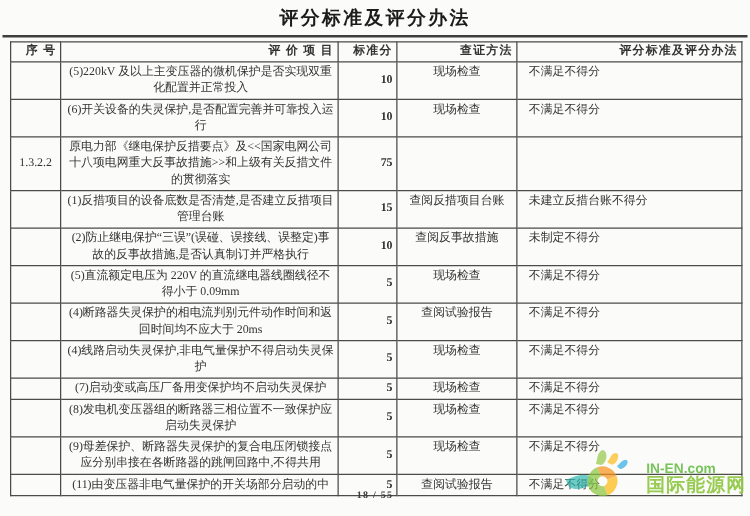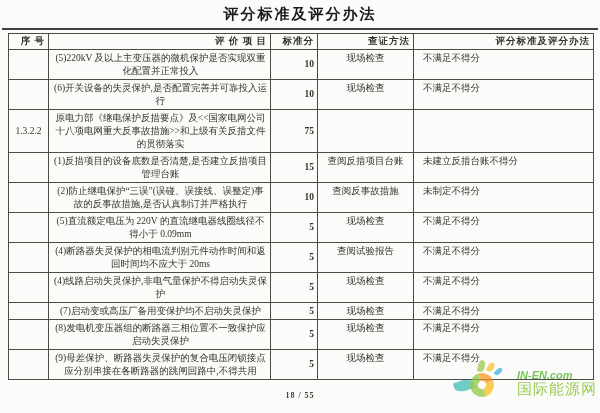--- a/index.html
+++ b/index.html
@@ -104,27 +104,26 @@
   }
   .wm-leaf.blue {
     left: 42px; top: 7px; width: 5px; height: 9px;
     background: #27aae1; border-radius: 50% 50% 50% 0;
     transform: rotate(45deg);
   }
   .wm-text { display: flex; flex-direction: column; line-height: 1.1; padding-bottom: 6px; }
   .wm-site {
     color: #6abf4b;
     font-weight: bold;
-    font-style: italic;
     font-size: 11px;
     font-family: "Liberation Sans", "DejaVu Sans", sans-serif;
   }
   .wm-name {
     color: #8dc63f;
-    font-weight: normal;
+    font-weight: bold;
     font-size: 15px;
     letter-spacing: 1px;
     text-shadow: 0 0 1px #ffffff;
   }
 </style>
 </head>
 <body>
 
 <div class="doc-title">评分标准及评分办法</div>
 <div class="title-rule"></div>
@@ -217,20 +216,27 @@
         <td class="c3">现场检查</td>
         <td class="c4">不满足不得分</td>
       </tr>
       <tr>
         <td class="c0"></td>
         <td class="c1">(9)母差保护、断路器失灵保护的复合电压闭锁接点应分别串接在各断路器的跳闸回路中,不得共用</td>
         <td class="c2">5</td>
         <td class="c3">现场检查</td>
         <td class="c4">不满足不得分</td>
       </tr>
+      <tr>
+        <td class="c0"></td>
+        <td class="c1">(11)由变压器非电气量保护的开关场部分启动的中</td>
+        <td class="c2">5</td>
+        <td class="c3">查阅试验报告</td>
+        <td class="c4">不满足不得分</td>
+      </tr>
     </tbody>
 </table>
 
 <div class="page-number">18 / 55</div>
 
 <div class="watermark">
   <div class="wm-logo">
     <span class="wm-leaf teal"></span>
     <span class="wm-ring"></span>
     <span class="wm-leaf green"></span>

